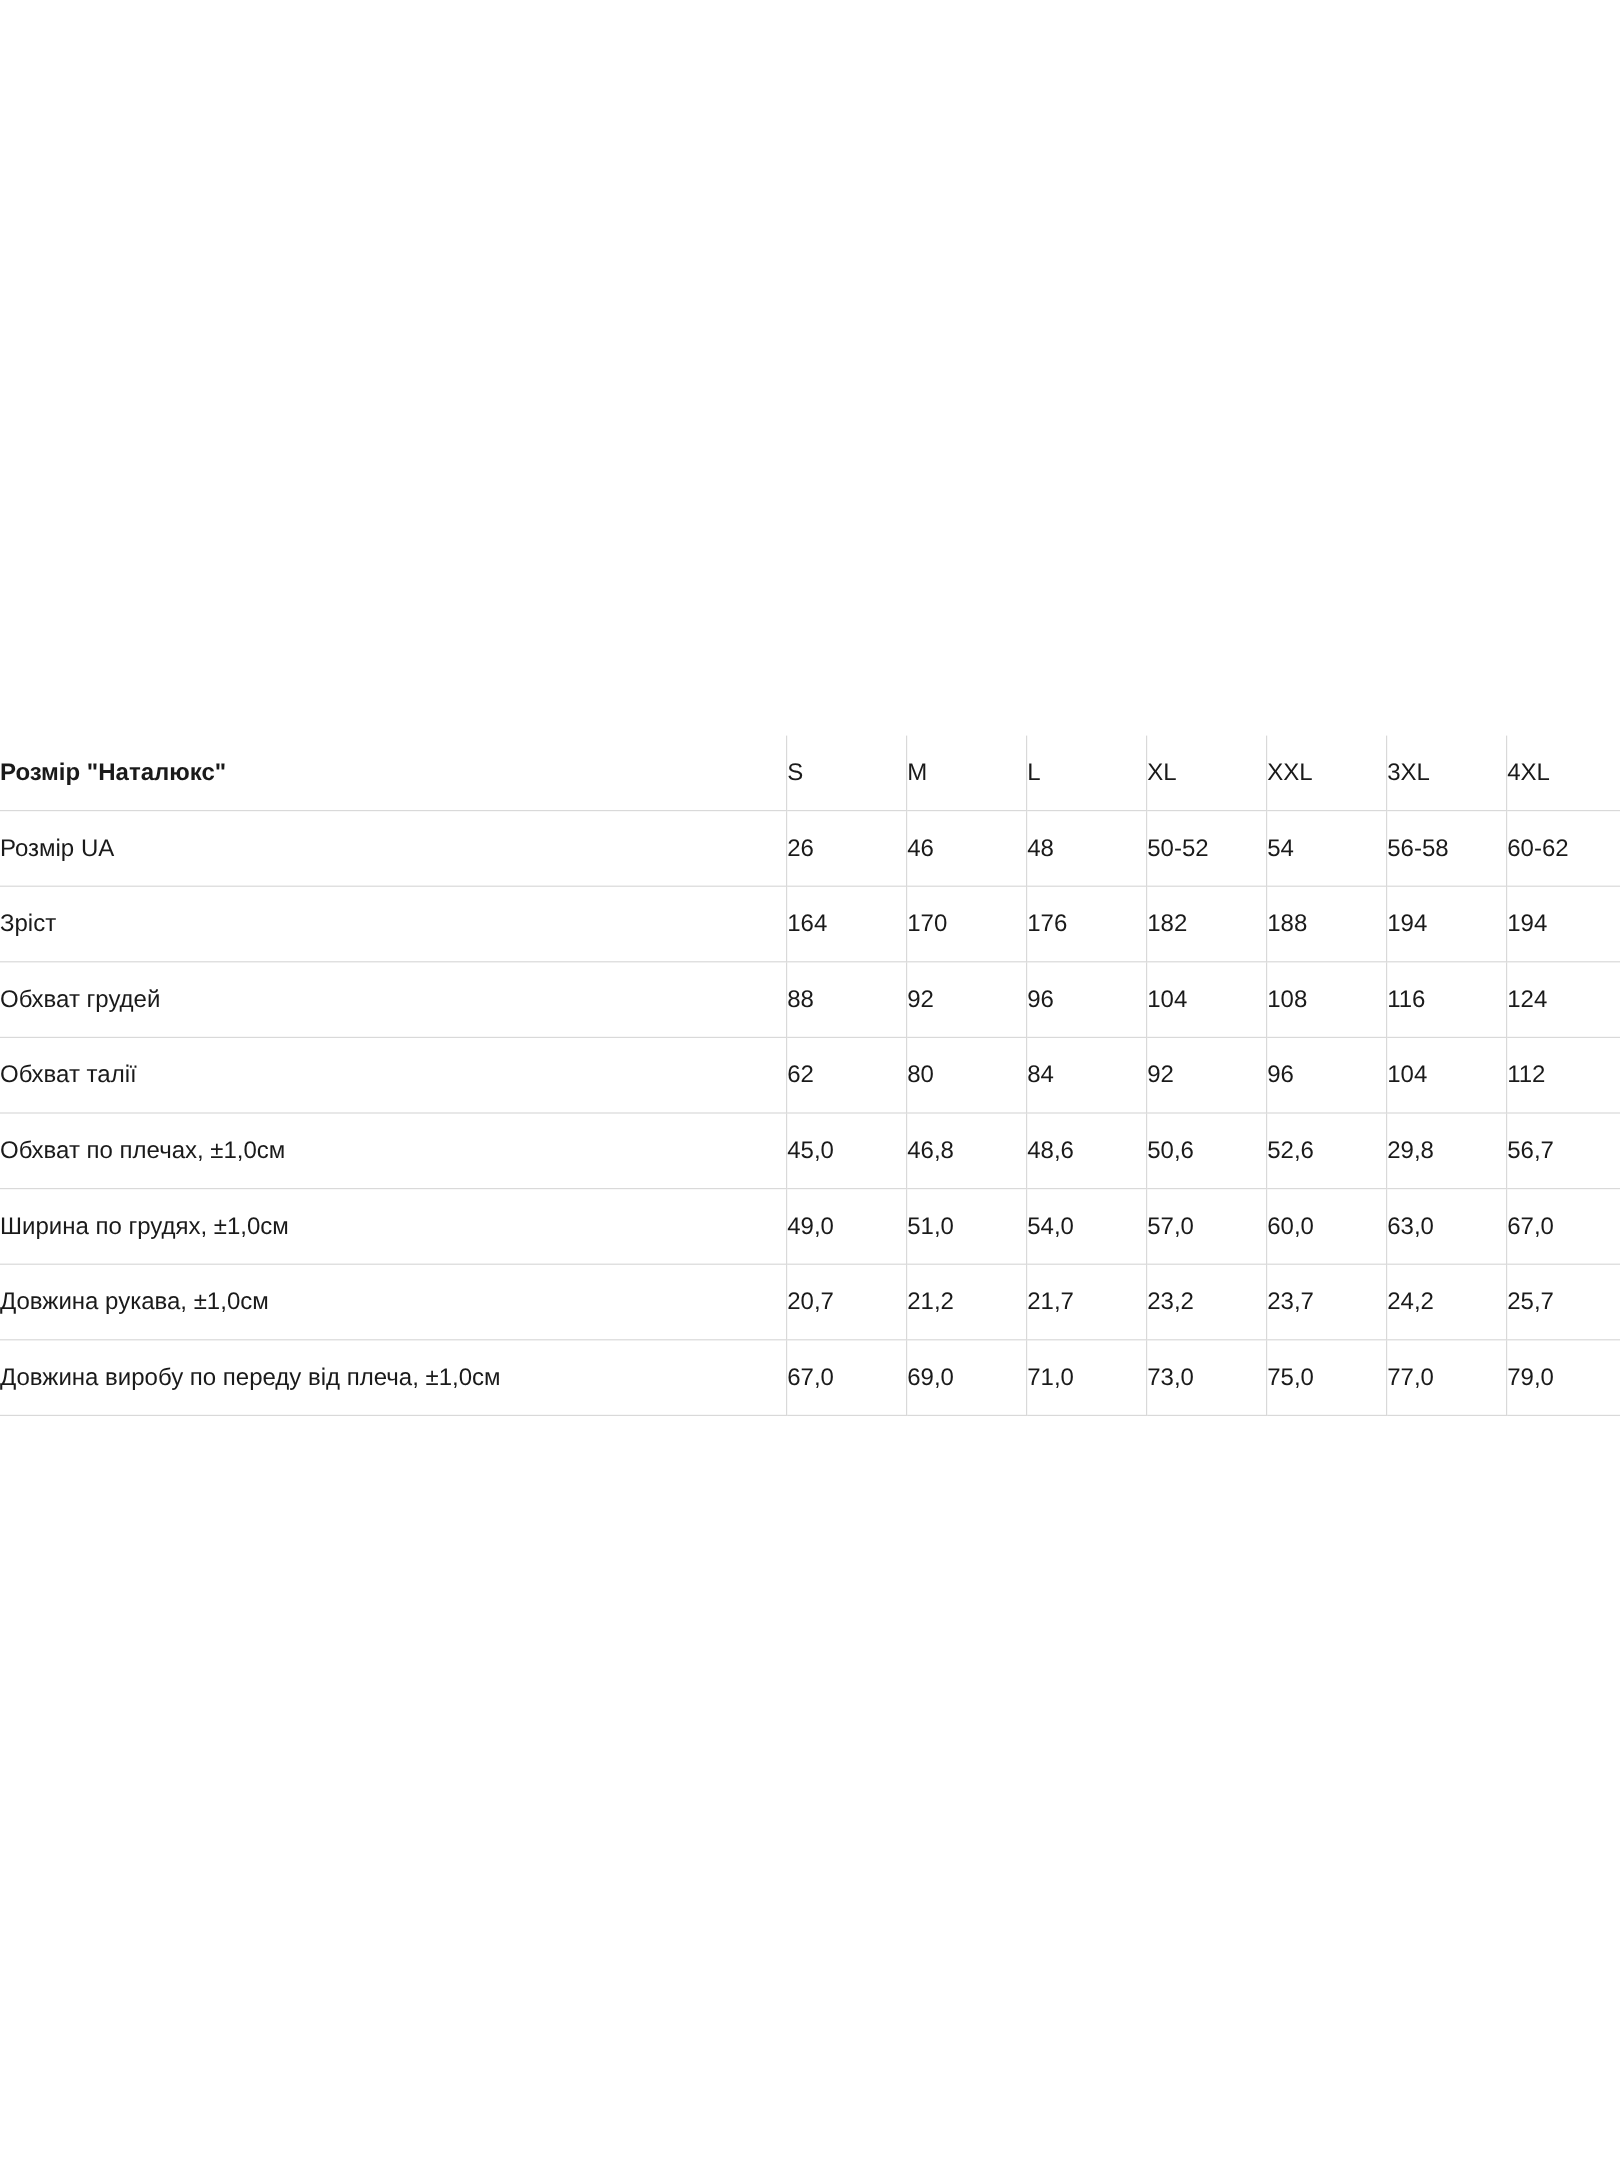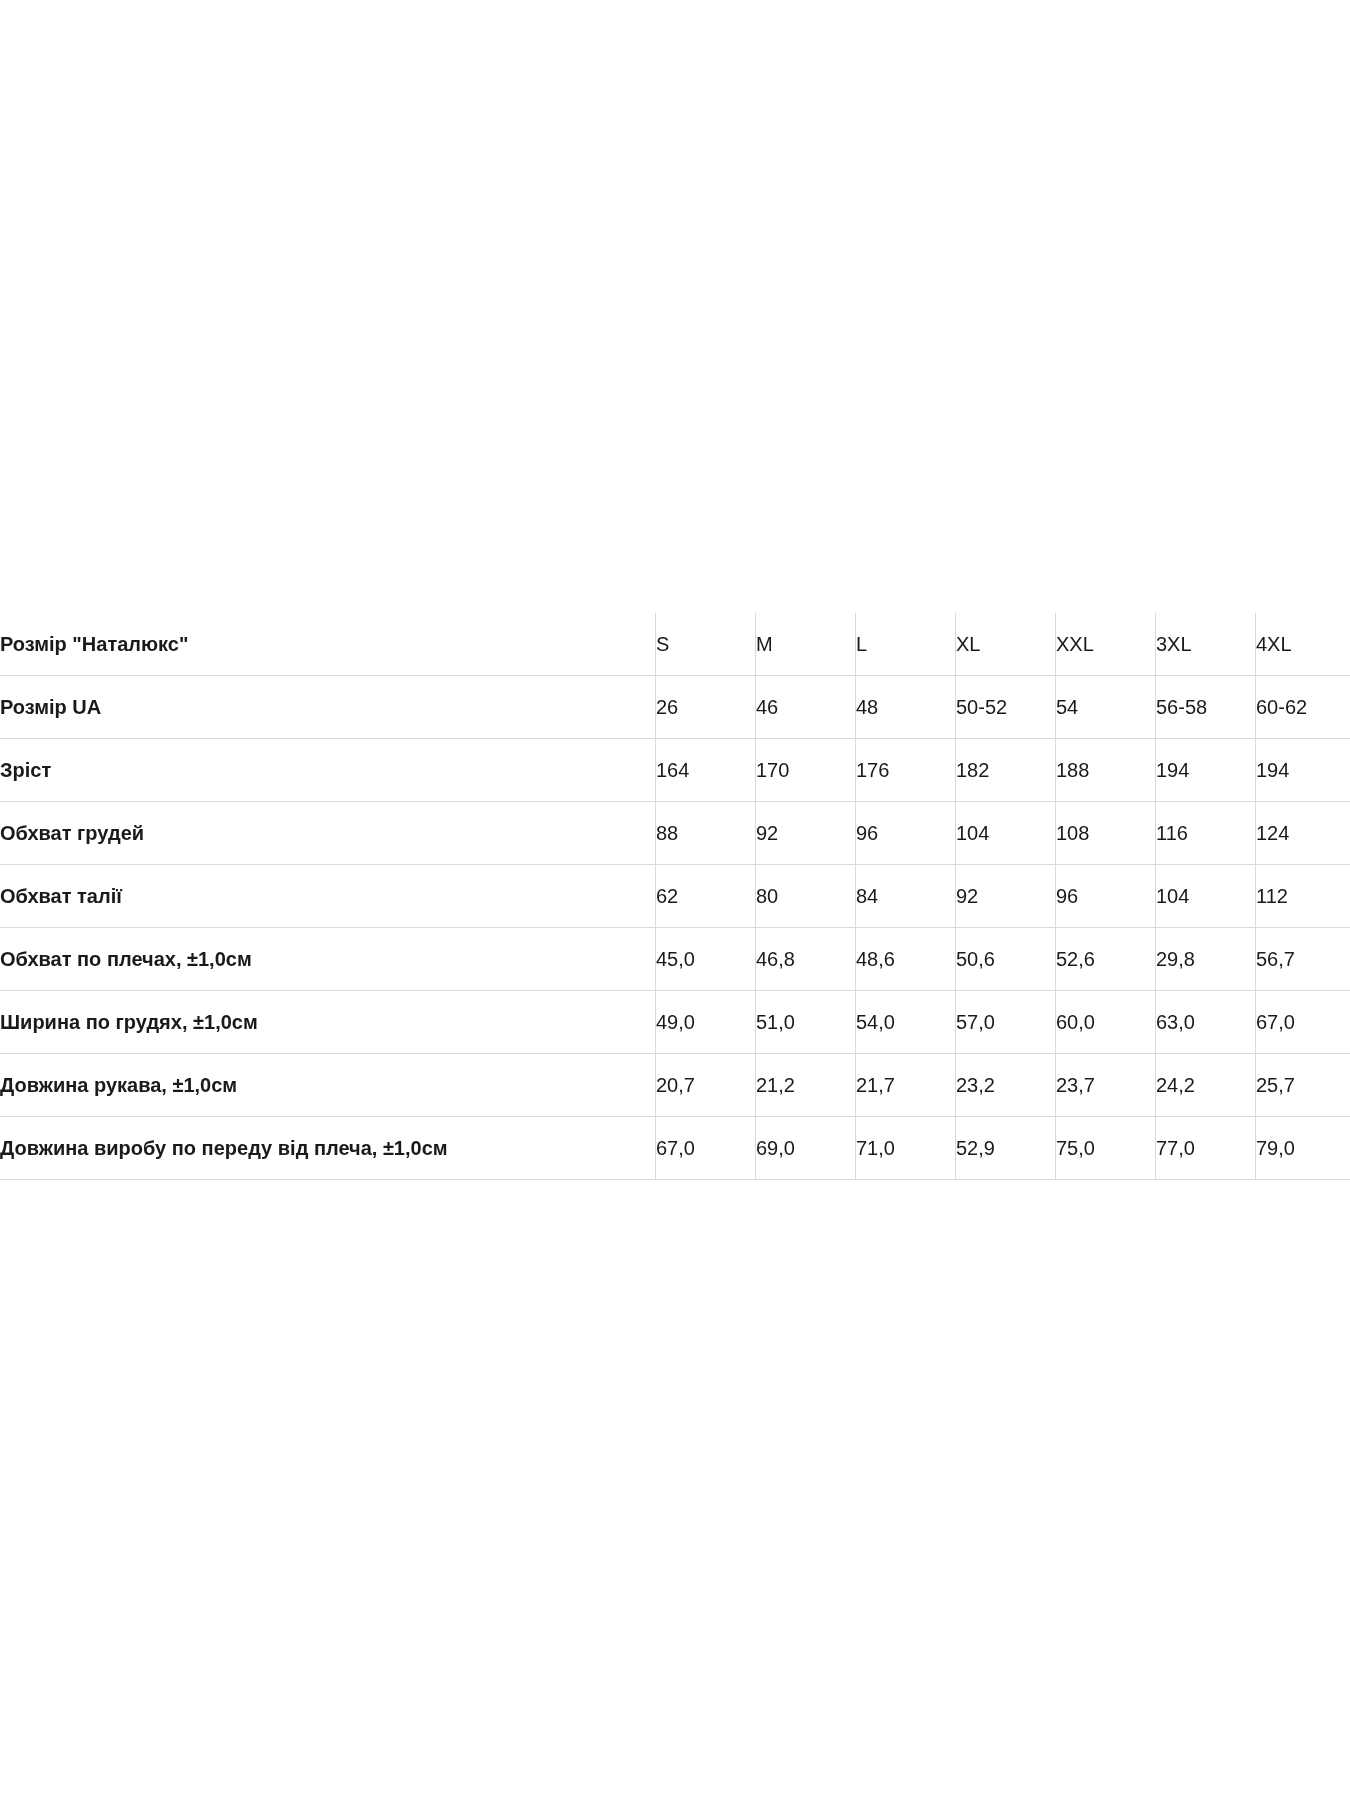--- a/index.html
+++ b/index.html
@@ -41,21 +41,21 @@
     vertical-align: middle;
     font-size: 20px;
     line-height: 1.2;
     color: #1a1a1a;
   }
   table.size-table tr:first-child td {
     border-top: none;
   }
   td.row-label {
     width: 655px;
-    font-weight: bold;
+    font-weight: normal;
     padding-left: 12px;
     padding-right: 10px;
     border-right: 1px solid #d9d9d9;
     white-space: nowrap;
   }
   td.val {
     width: 99px;
     padding-left: 17px;
     border-right: 1px solid #d9d9d9;
     font-weight: normal;
@@ -165,21 +165,21 @@
           <td class="val">23,7</td>
           <td class="val">24,2</td>
           <td class="val last">25,7</td>
         </tr>
 
         <tr>
           <td class="row-label">Довжина виробу по переду від плеча, ±1,0см</td>
           <td class="val">67,0</td>
           <td class="val">69,0</td>
           <td class="val">71,0</td>
-          <td class="val">52,9</td>
+          <td class="val">73,0</td>
           <td class="val">75,0</td>
           <td class="val">77,0</td>
           <td class="val last">79,0</td>
         </tr>
       </tbody>
     </table>
   </div>
 </div>
 
 </body></html>

